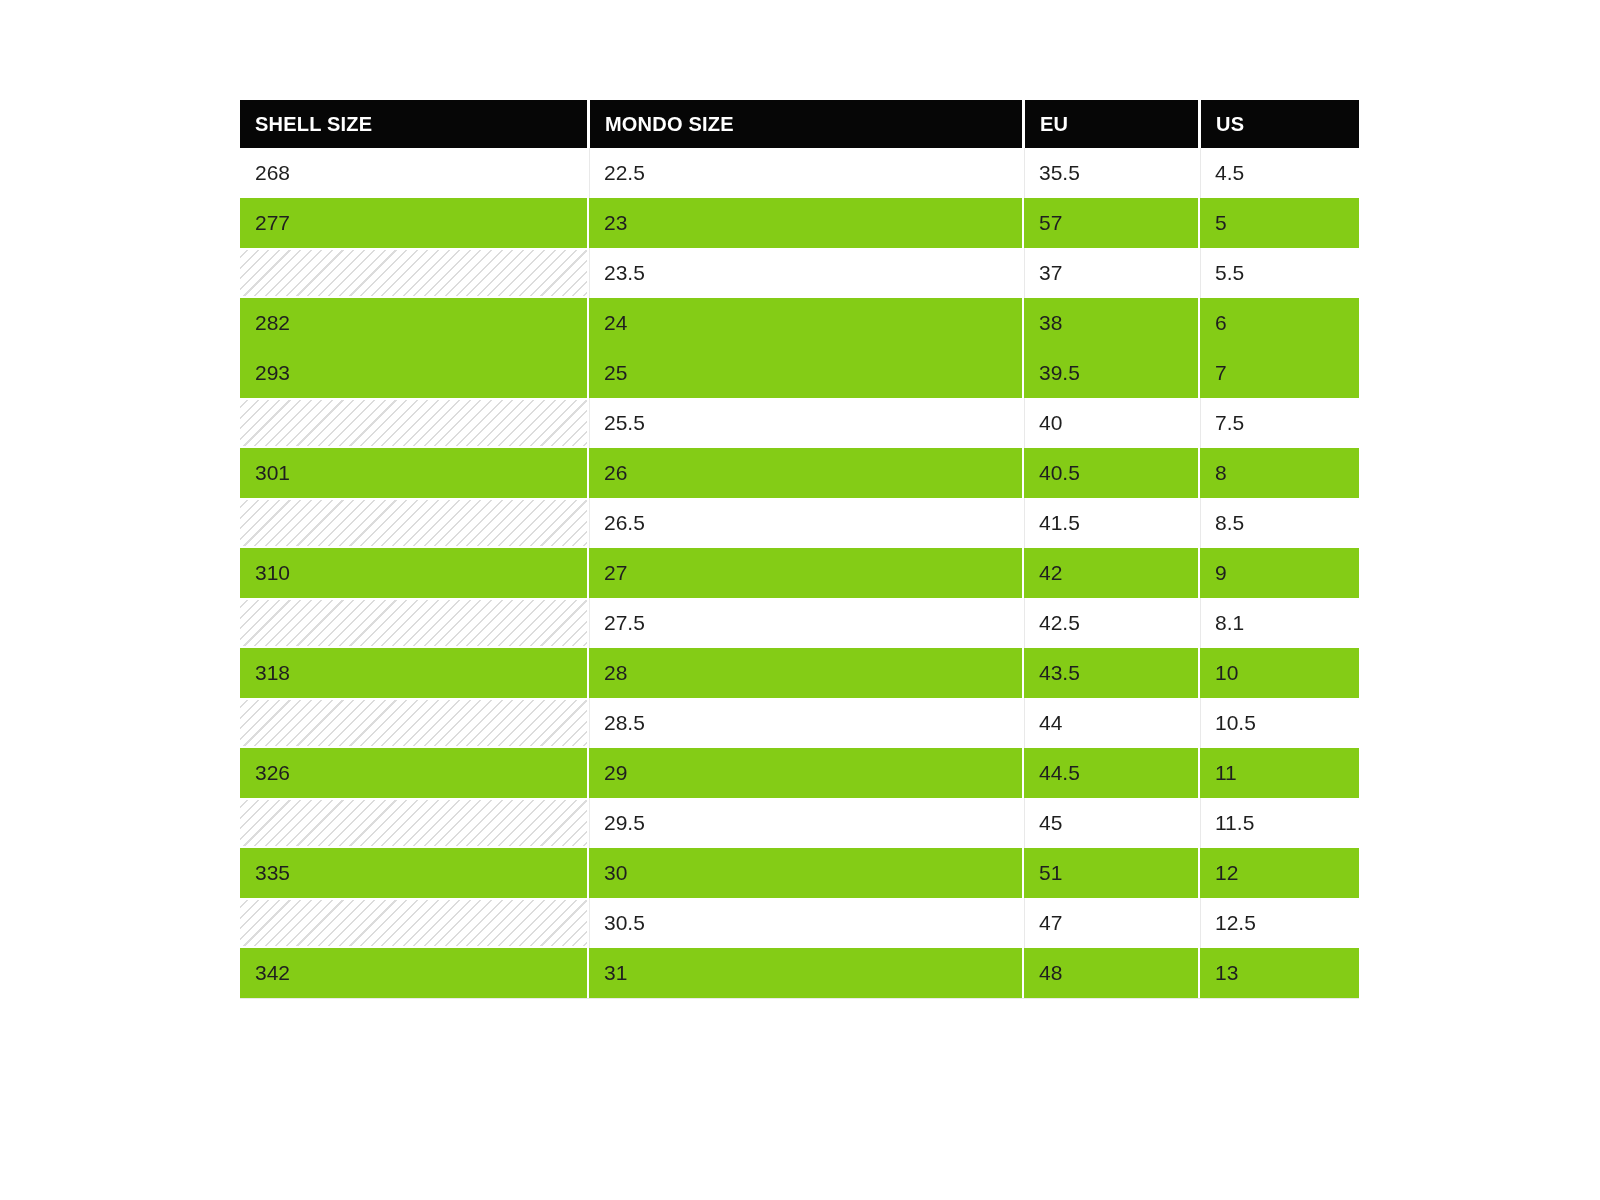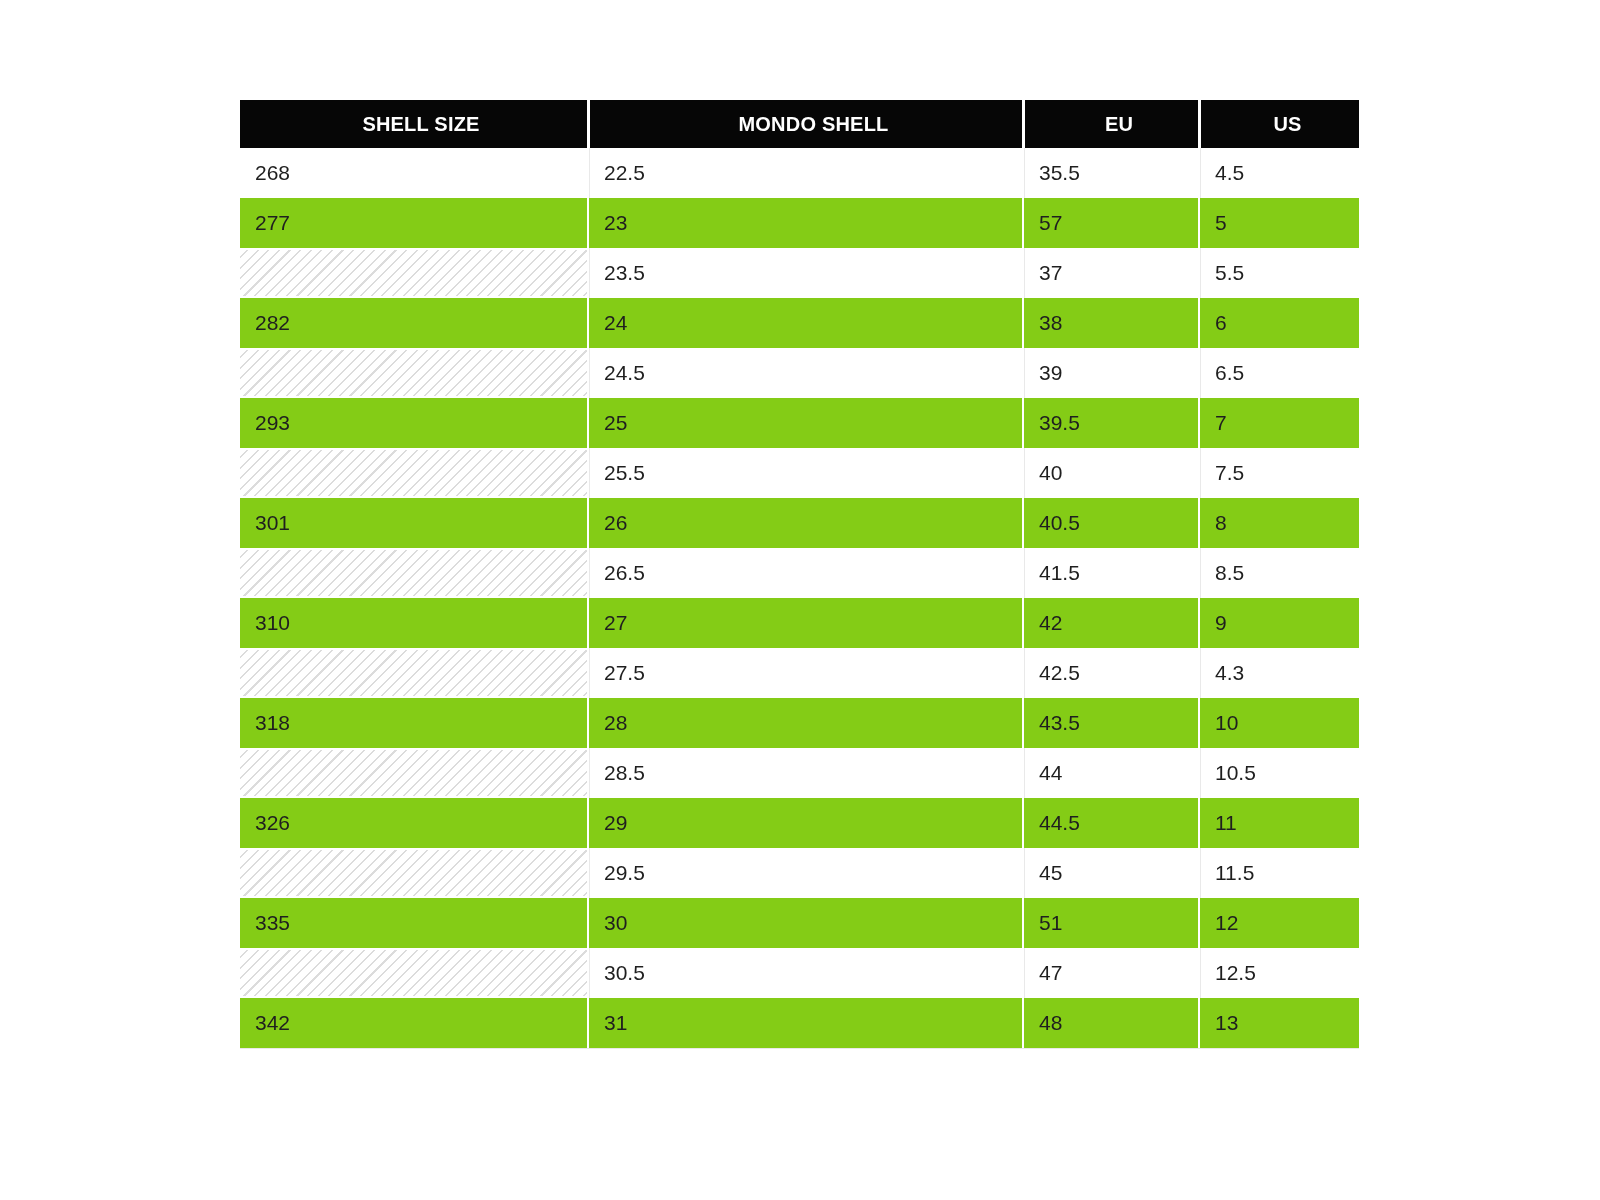--- a/index.html
+++ b/index.html
@@ -28,21 +28,21 @@
     border-bottom: 1px solid #e9e9e9;
   }
   table.size-chart th {
     box-sizing: border-box;
     height: 48px;
     background: #060606;
     color: #ffffff;
     font-size: 20px;
     font-weight: bold;
     letter-spacing: 0.2px;
-    text-align: center;
+    text-align: left;
     vertical-align: middle;
     padding: 0 0 0 15px;
     border-left: 3px solid #ffffff;
     white-space: nowrap;
     overflow: hidden;
     margin-top: 41px;
   }
   table.size-chart th:first-child {
     border-left: none;
   }
@@ -89,21 +89,21 @@
   <table class="size-chart">
     <colgroup>
       <col style="width:347px">
       <col style="width:435px">
       <col style="width:176px">
       <col style="width:161px">
     </colgroup>
     <thead>
       <tr>
         <th>SHELL SIZE</th>
-        <th>MONDO SHELL</th>
+        <th>MONDO SIZE</th>
         <th>EU</th>
         <th>US</th>
       </tr>
     </thead>
     <tbody id="size-rows">
         <tr>
           <td>268</td>
           <td>22.5</td>
           <td>35.5</td>
           <td>4.5</td>
@@ -119,26 +119,20 @@
           <td>23.5</td>
           <td>37</td>
           <td>5.5</td>
         </tr>
         <tr class="alt">
           <td>282</td>
           <td>24</td>
           <td>38</td>
           <td>6</td>
         </tr>
-        <tr>
-          <td class="hatch"></td>
-          <td>24.5</td>
-          <td>39</td>
-          <td>6.5</td>
-        </tr>
         <tr class="alt">
           <td>293</td>
           <td>25</td>
           <td>39.5</td>
           <td>7</td>
         </tr>
         <tr>
           <td class="hatch"></td>
           <td>25.5</td>
           <td>40</td>
@@ -159,21 +153,21 @@
         <tr class="alt">
           <td>310</td>
           <td>27</td>
           <td>42</td>
           <td>9</td>
         </tr>
         <tr>
           <td class="hatch"></td>
           <td>27.5</td>
           <td>42.5</td>
-          <td>4.3</td>
+          <td>8.1</td>
         </tr>
         <tr class="alt">
           <td>318</td>
           <td>28</td>
           <td>43.5</td>
           <td>10</td>
         </tr>
         <tr>
           <td class="hatch"></td>
           <td>28.5</td>

